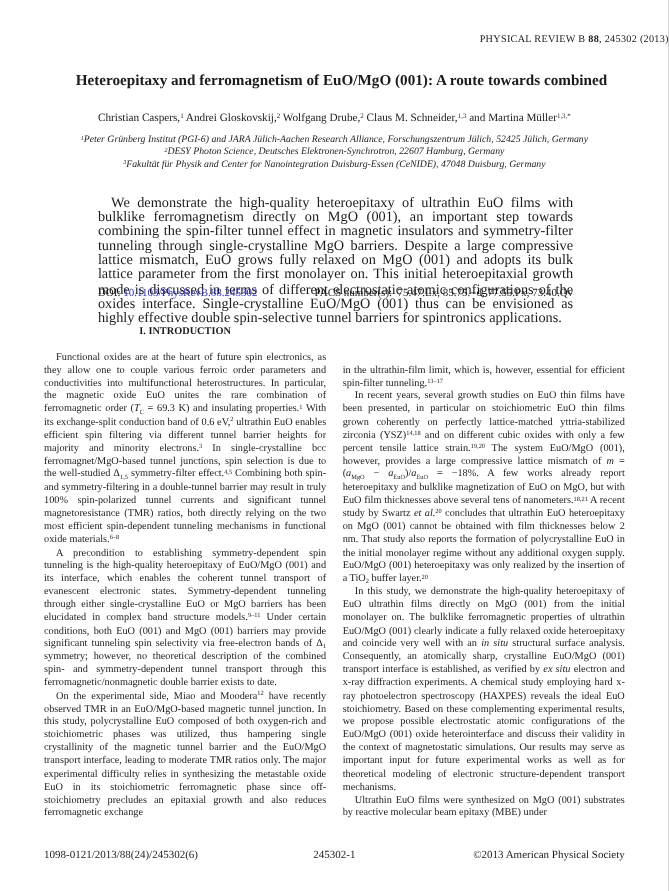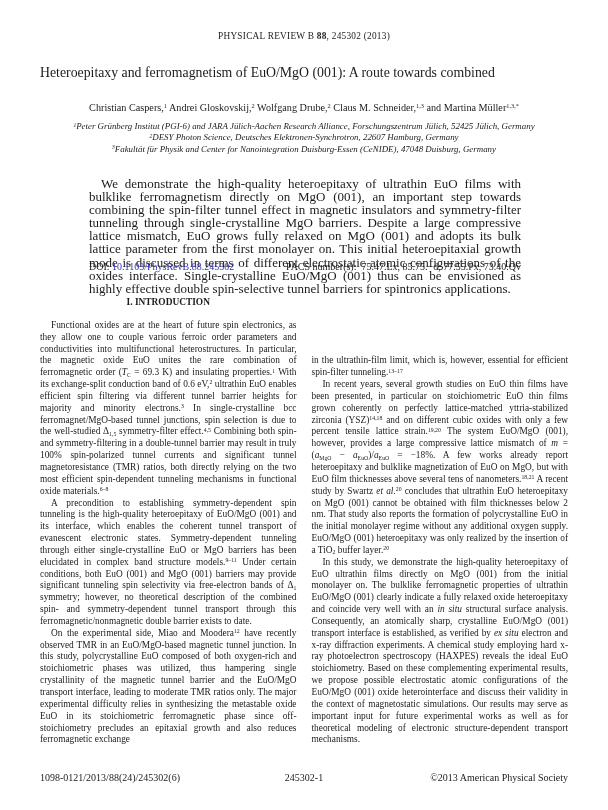--- a/index.html
+++ b/index.html
@@ -7,26 +7,26 @@
     position:relative;
     width:608px; height:810px;
     margin:0 auto;
     background:#ffffff;
     font-family:"Liberation Serif", serif;
     color:#1b1b1b;
     overflow:hidden;
   }
   .jheader {
     position:absolute; top:31px; left:0; right:0;
-    text-align:center; font-size:9.3px; letter-spacing:0.25px;
+    text-align:right; font-size:9.3px; letter-spacing:0.25px;
   }
   .jheader .vol { font-weight:bold; }
   .title {
     position:absolute; top:63px; left:40px; right:56px;
-    text-align:left; font-weight:normal; font-size:13.8px; line-height:20px;
+    text-align:right; font-weight:bold; font-size:13.8px; line-height:20px;
   }
   .authors {
     position:absolute; top:102px; left:20px; right:20px;
     text-align:center; font-size:10.2px;
   }
   .affils {
     position:absolute; top:121px; left:14px; right:14px;
     text-align:center; font-size:8.9px; line-height:11.4px;
   }
   .affil { font-style:italic; }
@@ -105,20 +105,21 @@
     <div class="col">
       <div class="sec-heading">I. INTRODUCTION</div>
       <p>Functional oxides are at the heart of future spin electronics, as they allow one to couple various ferroic order parameters and conductivities into multifunctional heterostructures. In particular, the magnetic oxide EuO unites the rare combination of ferromagnetic order (<i>T</i><sub>C</sub> = 69.3 K) and insulating properties.<sup>1</sup> With its exchange-split conduction band of 0.6 eV,<sup>2</sup> ultrathin EuO enables efficient spin filtering via different tunnel barrier heights for majority and minority electrons.<sup>3</sup> In single-crystalline bcc ferromagnet/MgO-based tunnel junctions, spin selection is due to the well-studied Δ<sub>1,5</sub> symmetry-filter effect.<sup>4,5</sup> Combining both spin- and symmetry-filtering in a double-tunnel barrier may result in truly 100% spin-polarized tunnel currents and significant tunnel magnetoresistance (TMR) ratios, both directly relying on the two most efficient spin-dependent tunneling mechanisms in functional oxide materials.<sup>6–8</sup></p>
       <p>A precondition to establishing symmetry-dependent spin tunneling is the high-quality heteroepitaxy of EuO/MgO (001) and its interface, which enables the coherent tunnel transport of evanescent electronic states. Symmetry-dependent tunneling through either single-crystalline EuO or MgO barriers has been elucidated in complex band structure models.<sup>9–11</sup> Under certain conditions, both EuO (001) and MgO (001) barriers may provide significant tunneling spin selectivity via free-electron bands of Δ<sub>1</sub> symmetry; however, no theoretical description of the combined spin- and symmetry-dependent tunnel transport through this ferromagnetic/nonmagnetic double barrier exists to date.</p>
       <p>On the experimental side, Miao and Moodera<sup>12</sup> have recently observed TMR in an EuO/MgO-based magnetic tunnel junction. In this study, polycrystalline EuO composed of both oxygen-rich and stoichiometric phases was utilized, thus hampering single crystallinity of the magnetic tunnel barrier and the EuO/MgO transport interface, leading to moderate TMR ratios only. The major experimental difficulty relies in synthesizing the metastable oxide EuO in its stoichiometric ferromagnetic phase since off-stoichiometry precludes an epitaxial growth and also reduces ferromagnetic exchange</p>
     </div>
     <div class="col">
       <p class="cont">in the ultrathin-film limit, which is, however, essential for efficient spin-filter tunneling.<sup>13–17</sup></p>
       <p>In recent years, several growth studies on EuO thin films have been presented, in particular on stoichiometric EuO thin films grown coherently on perfectly lattice-matched yttria-stabilized zirconia (YSZ)<sup>14,18</sup> and on different cubic oxides with only a few percent tensile lattice strain.<sup>19,20</sup> The system EuO/MgO (001), however, provides a large compressive lattice mismatch of <i>m</i> = (<i>a</i><sub>MgO</sub> − <i>a</i><sub>EuO</sub>)/<i>a</i><sub>EuO</sub> = −18%. A few works already report heteroepitaxy and bulklike magnetization of EuO on MgO, but with EuO film thicknesses above several tens of nanometers.<sup>18,21</sup> A recent study by Swartz <i>et al.</i><sup>20</sup> concludes that ultrathin EuO heteroepitaxy on MgO (001) cannot be obtained with film thicknesses below 2 nm. That study also reports the formation of polycrystalline EuO in the initial monolayer regime without any additional oxygen supply. EuO/MgO (001) heteroepitaxy was only realized by the insertion of a TiO<sub>2</sub> buffer layer.<sup>20</sup></p>
       <p>In this study, we demonstrate the high-quality heteroepitaxy of EuO ultrathin films directly on MgO (001) from the initial monolayer on. The bulklike ferromagnetic properties of ultrathin EuO/MgO (001) clearly indicate a fully relaxed oxide heteroepitaxy and coincide very well with an <i>in situ</i> structural surface analysis. Consequently, an atomically sharp, crystalline EuO/MgO (001) transport interface is established, as verified by <i>ex situ</i> electron and x-ray diffraction experiments. A chemical study employing hard x-ray photoelectron spectroscopy (HAXPES) reveals the ideal EuO stoichiometry. Based on these complementing experimental results, we propose possible electrostatic atomic configurations of the EuO/MgO (001) oxide heterointerface and discuss their validity in the context of magnetostatic simulations. Our results may serve as important input for future experimental works as well as for theoretical modeling of electronic structure-dependent transport mechanisms.</p>
+      <p>Ultrathin EuO films were synthesized on MgO (001) substrates by reactive molecular beam epitaxy (MBE) under</p>
     </div>
   </div>
 
   <div class="footer">
     <span>1098-0121/2013/88(24)/245302(6)</span>
     <span>245302-1</span>
     <span>©2013 American Physical Society</span>
   </div>
 
 </div>

